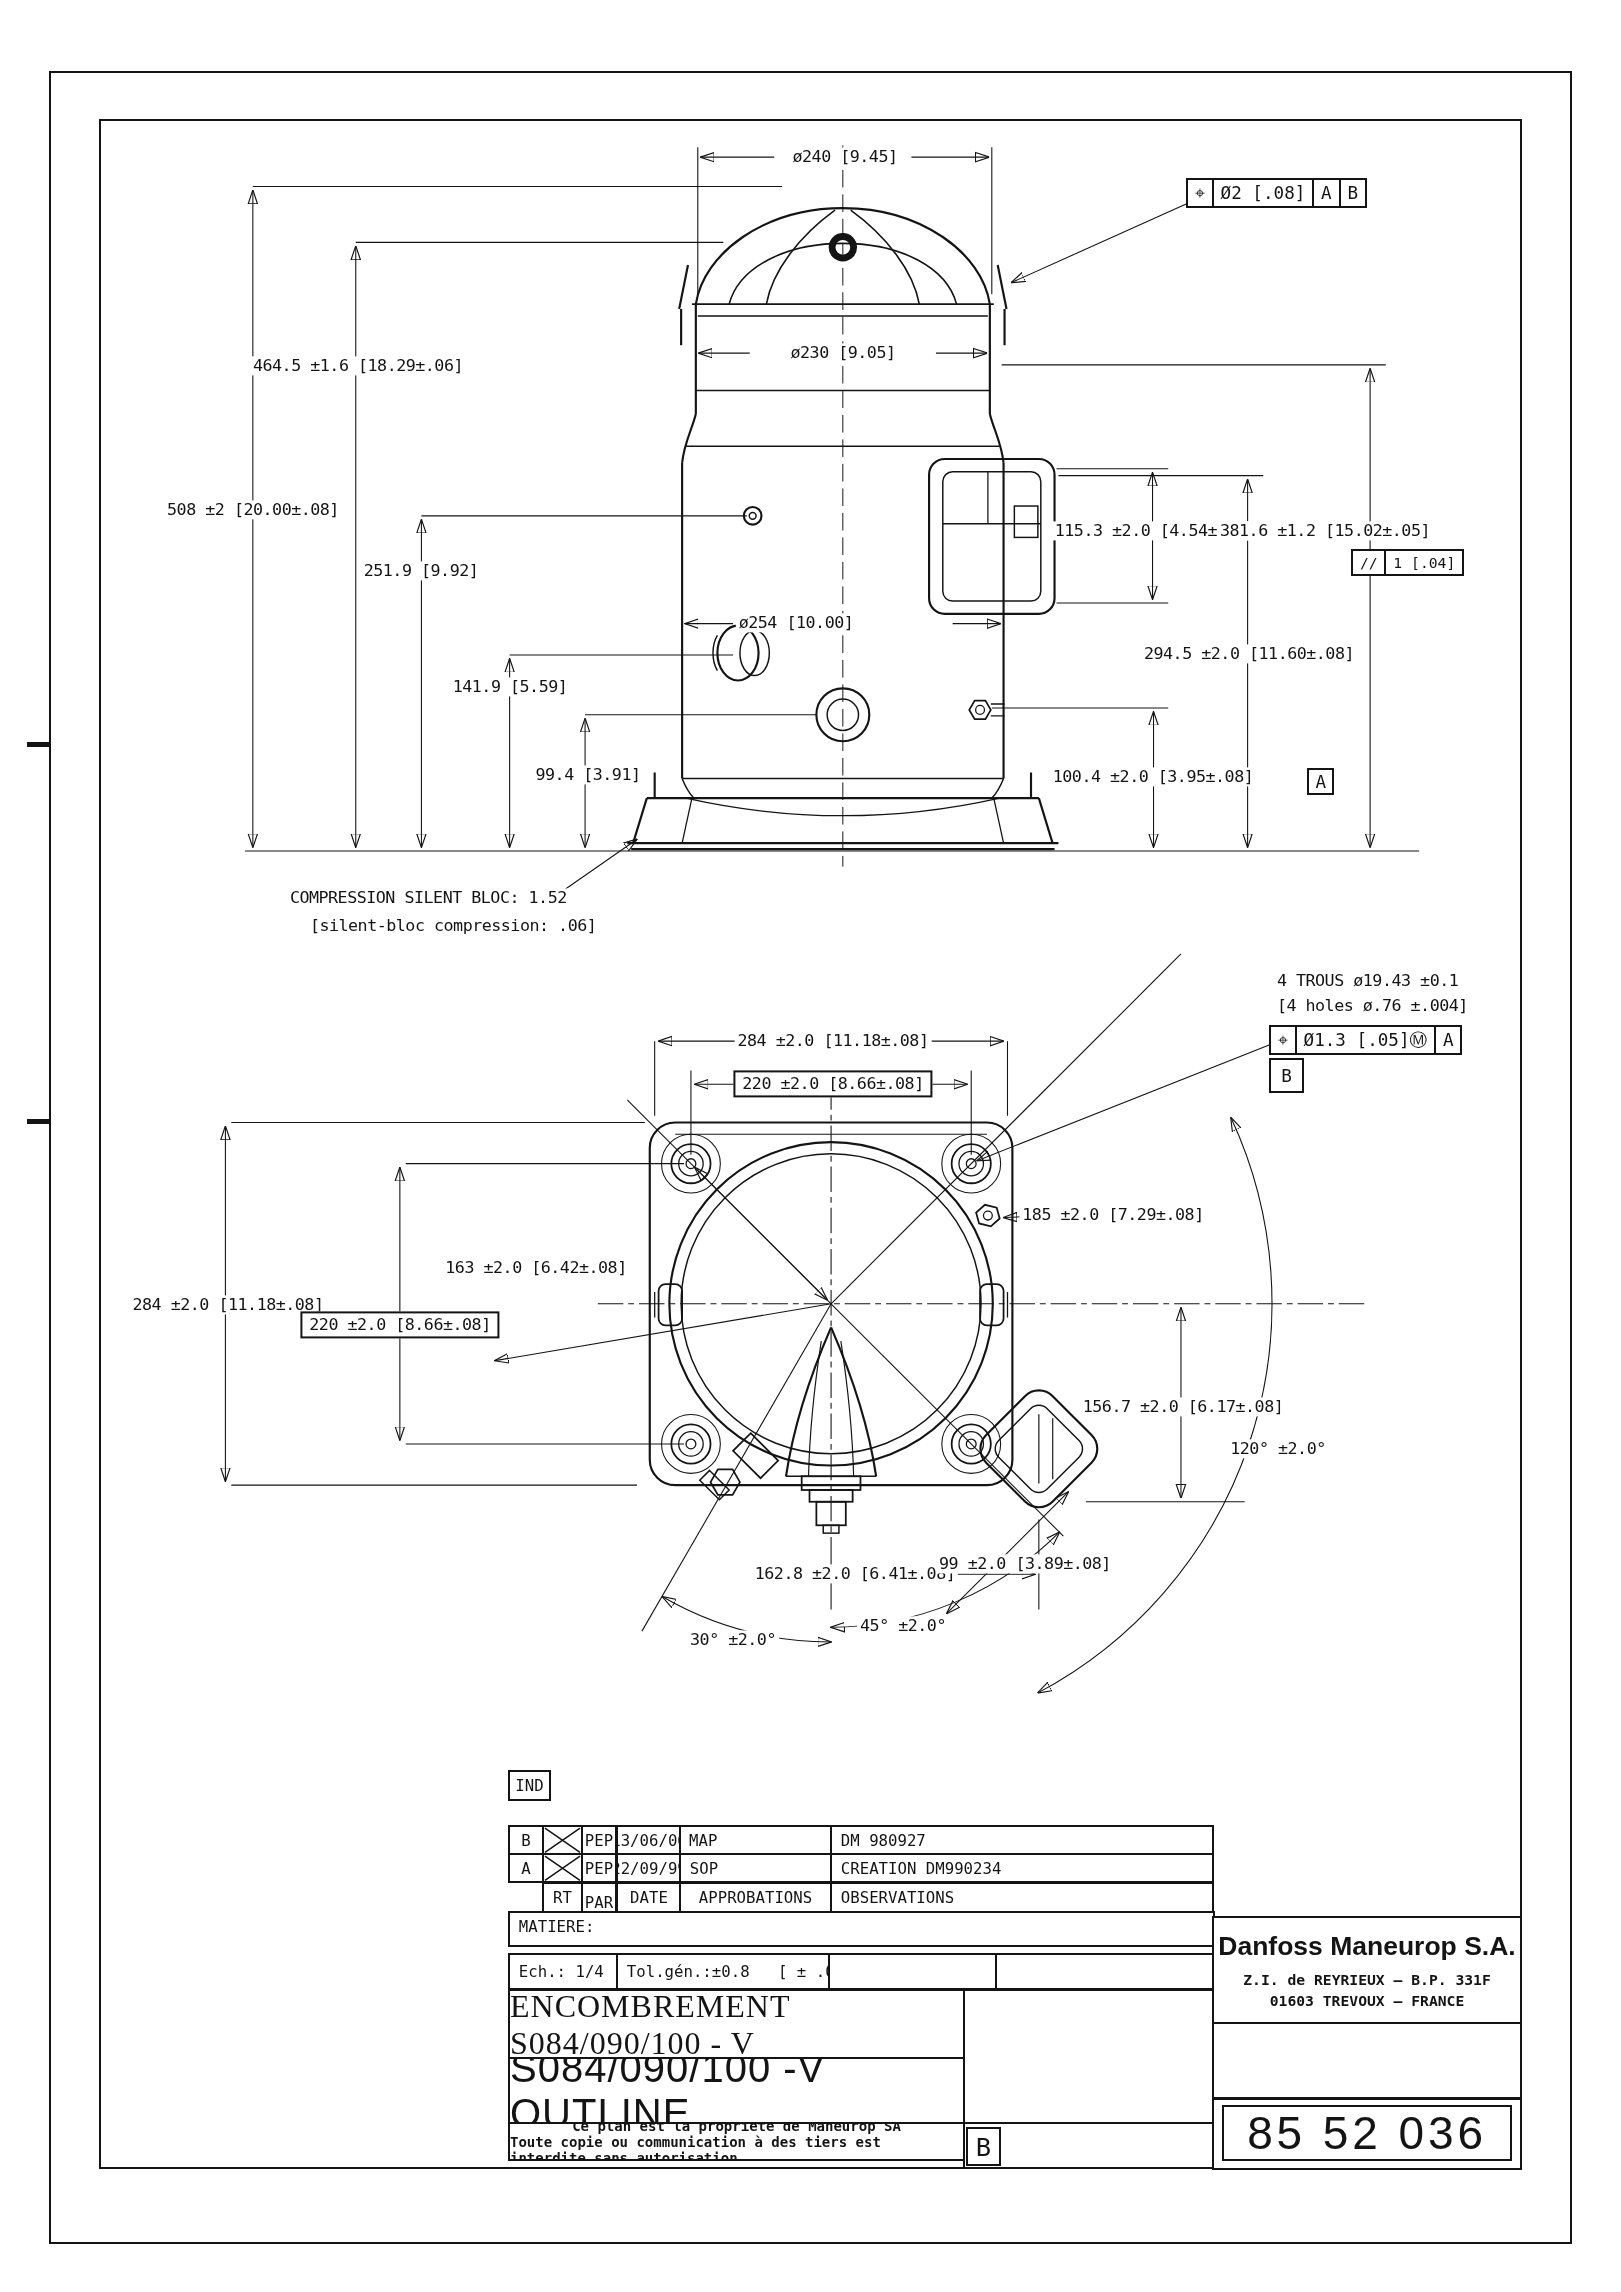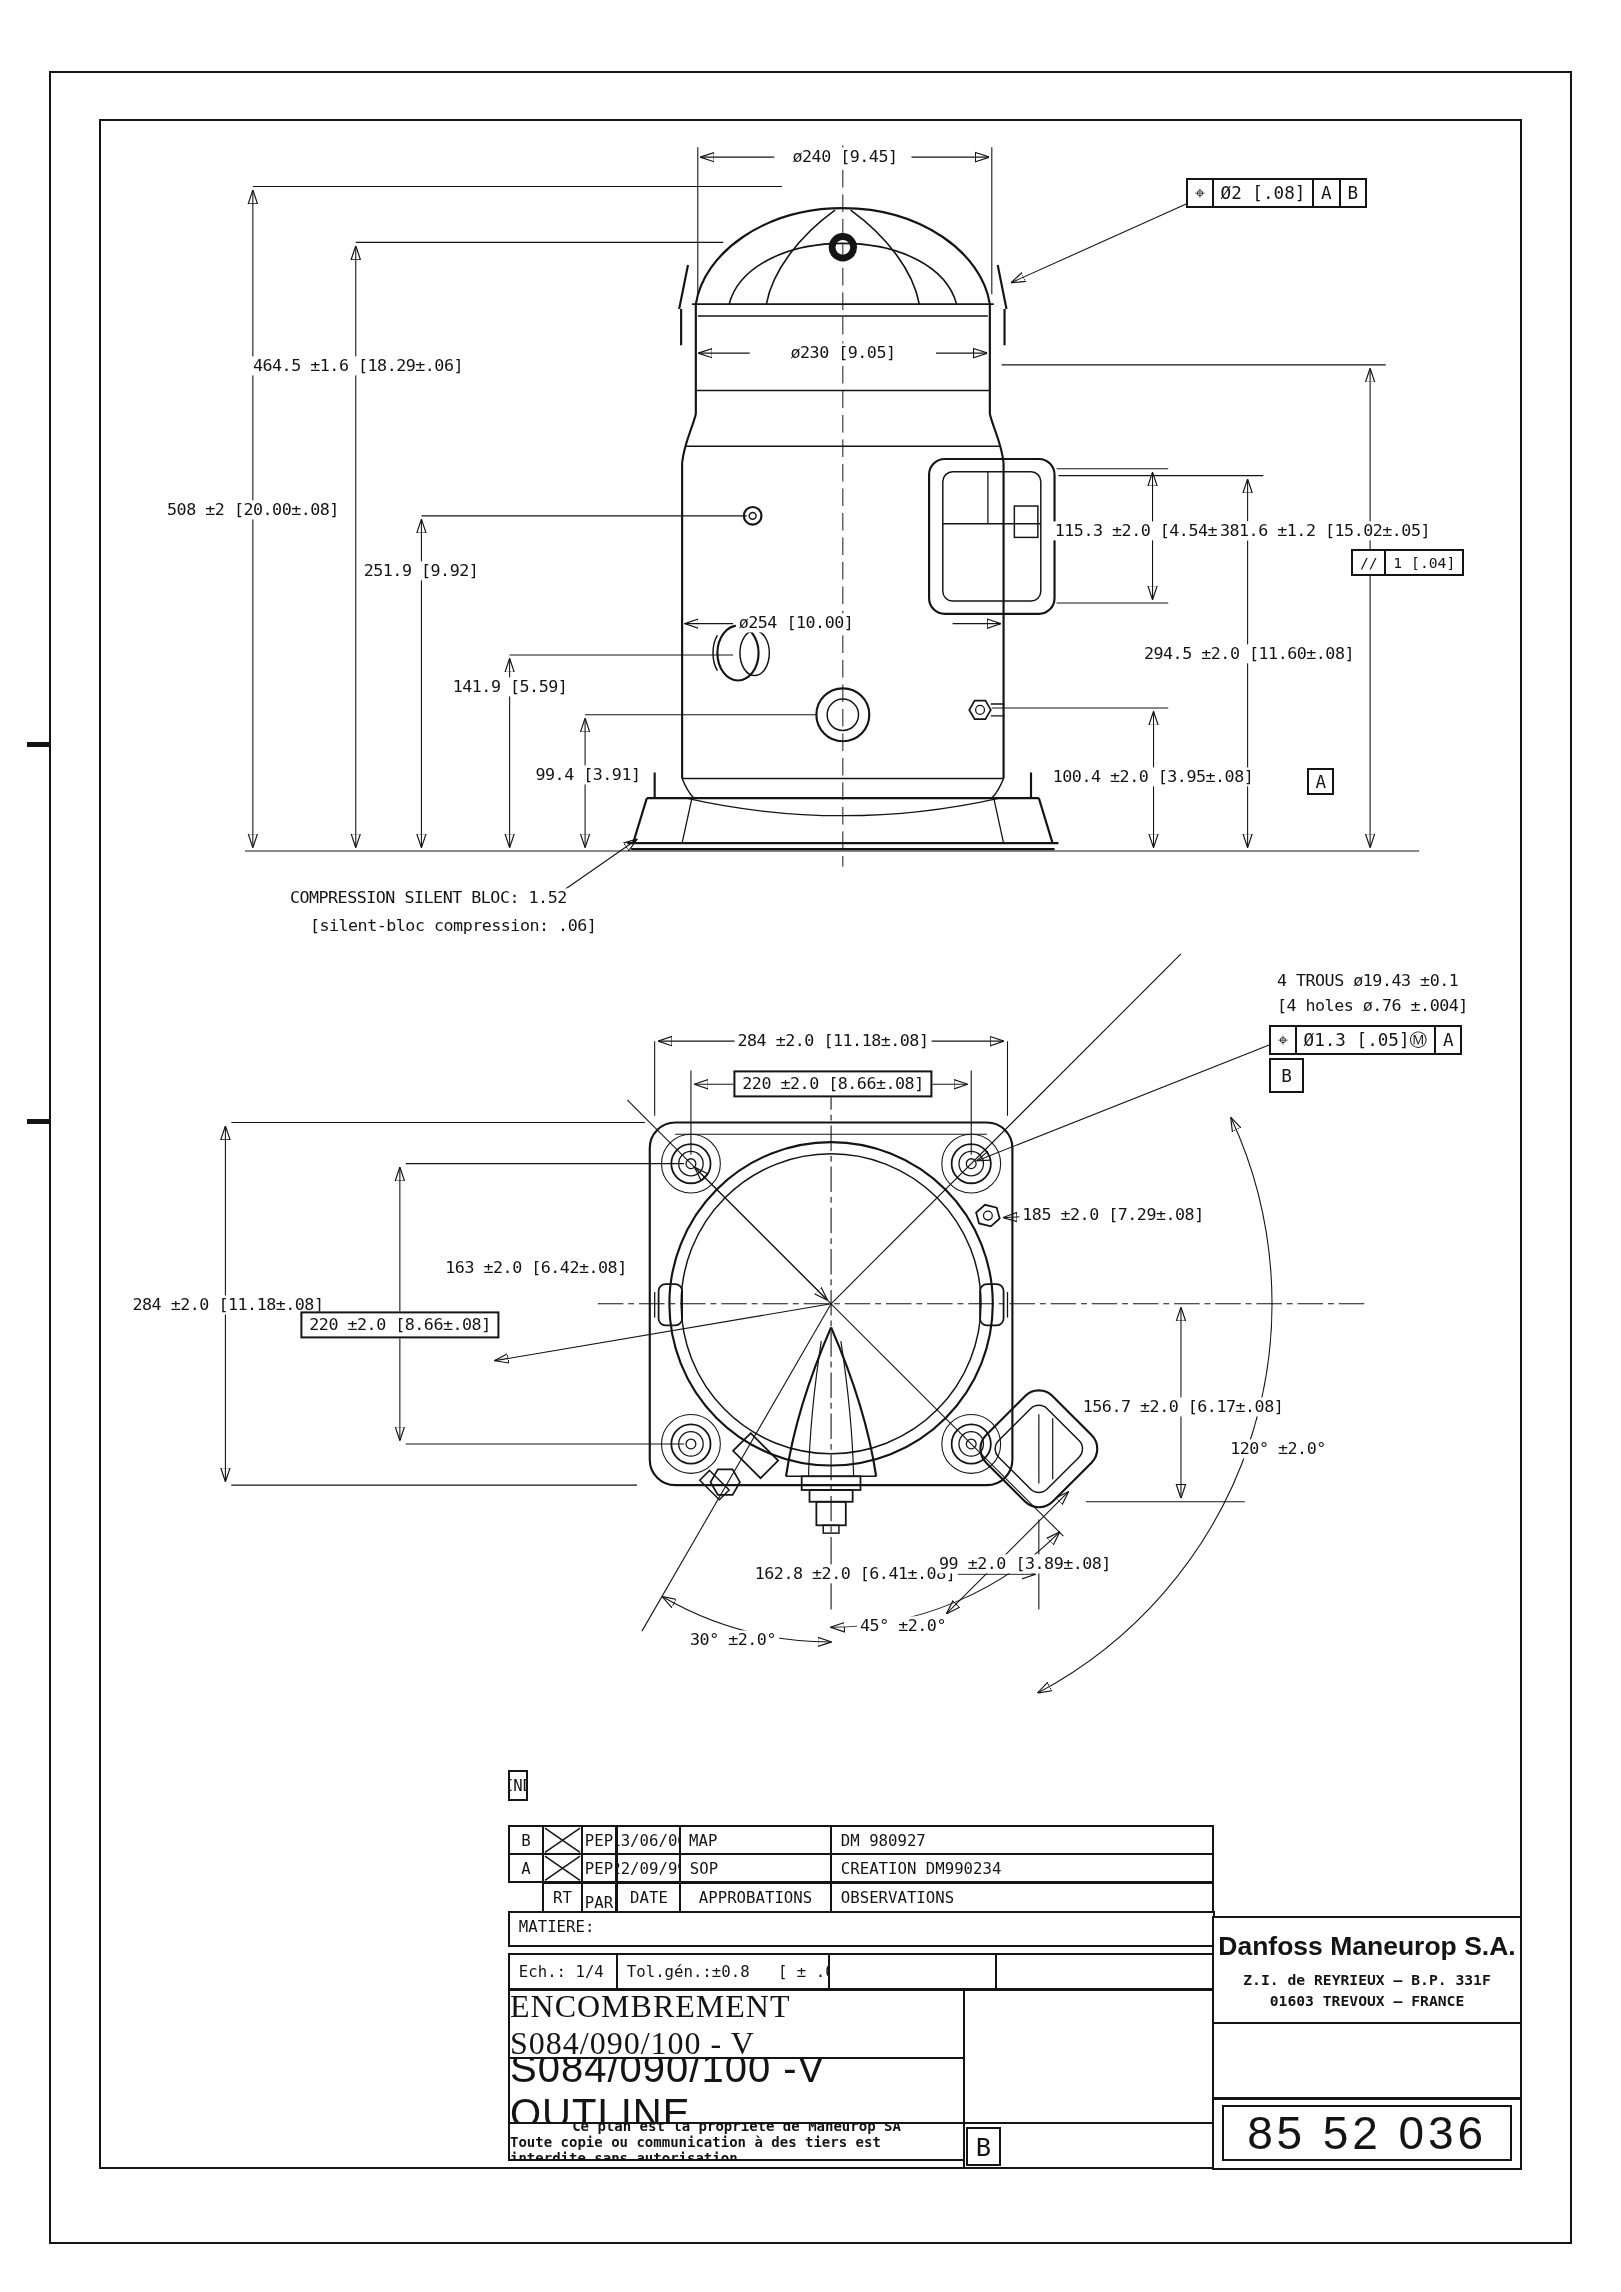--- a/index.html
+++ b/index.html
@@ -307,21 +307,21 @@
   <div class="tb-cell" style="left:542px; top:1853px; width:41px; height:30px;">
     <svg width="37" height="26.5" viewBox="0 0 38 27">
         <path d="M1,1 L37,26 M37,1 L1,26" stroke="#141414" stroke-width="1.5" fill="none"></path>
       </svg>
   </div>
   <div class="tb-cell" style="left:581px; top:1853px; width:36px; height:30px;">PEP</div>
   <div class="tb-cell" style="left:616px; top:1853px; width:66px; height:30px;">22/09/99</div>
   <div class="tb-cell al" style="left:679px; top:1853px; width:153px; height:30px;">SOP</div>
   <div class="tb-cell al" style="left:830px; top:1853px; width:384px; height:30px;">CREATION DM990234</div>
 
-  <div class="tb-cell" style="left:508px; top:1770px; width:20px; height:31px;">IND</div>
+  <div class="tb-cell" style="left:508px; top:1770px; width:43px; height:31px;">IND</div>
   <div class="tb-cell" style="left:542px; top:1882px; width:41px; height:31px;">RT</div>
   <div class="tb-cell" style="left:581px; top:1882px; width:36px; height:40px;">PAR</div>
   <div class="tb-cell" style="left:616px; top:1882px; width:66px; height:31px;">DATE</div>
   <div class="tb-cell" style="left:679px; top:1882px; width:153px; height:31px;">APPROBATIONS</div>
   <div class="tb-cell al" style="left:830px; top:1882px; width:384px; height:31px;">OBSERVATIONS</div>
 
   <div class="tb-cell al top" style="left:508px; top:1911px; width:707px; height:36px;">MATIERE:</div>
   <div class="tb-cell al" style="left:508px; top:1953px; width:110px; height:37px;">Ech.: 1/4</div>
   <div class="tb-cell al pre" style="left:616px; top:1953px; width:215px; height:37px;">Tol.gén.:±0.8   [ ± .03 ]   ± 2°</div>
   <div class="tb-cell" style="left:828px; top:1953px; width:169px; height:37px;"></div>

